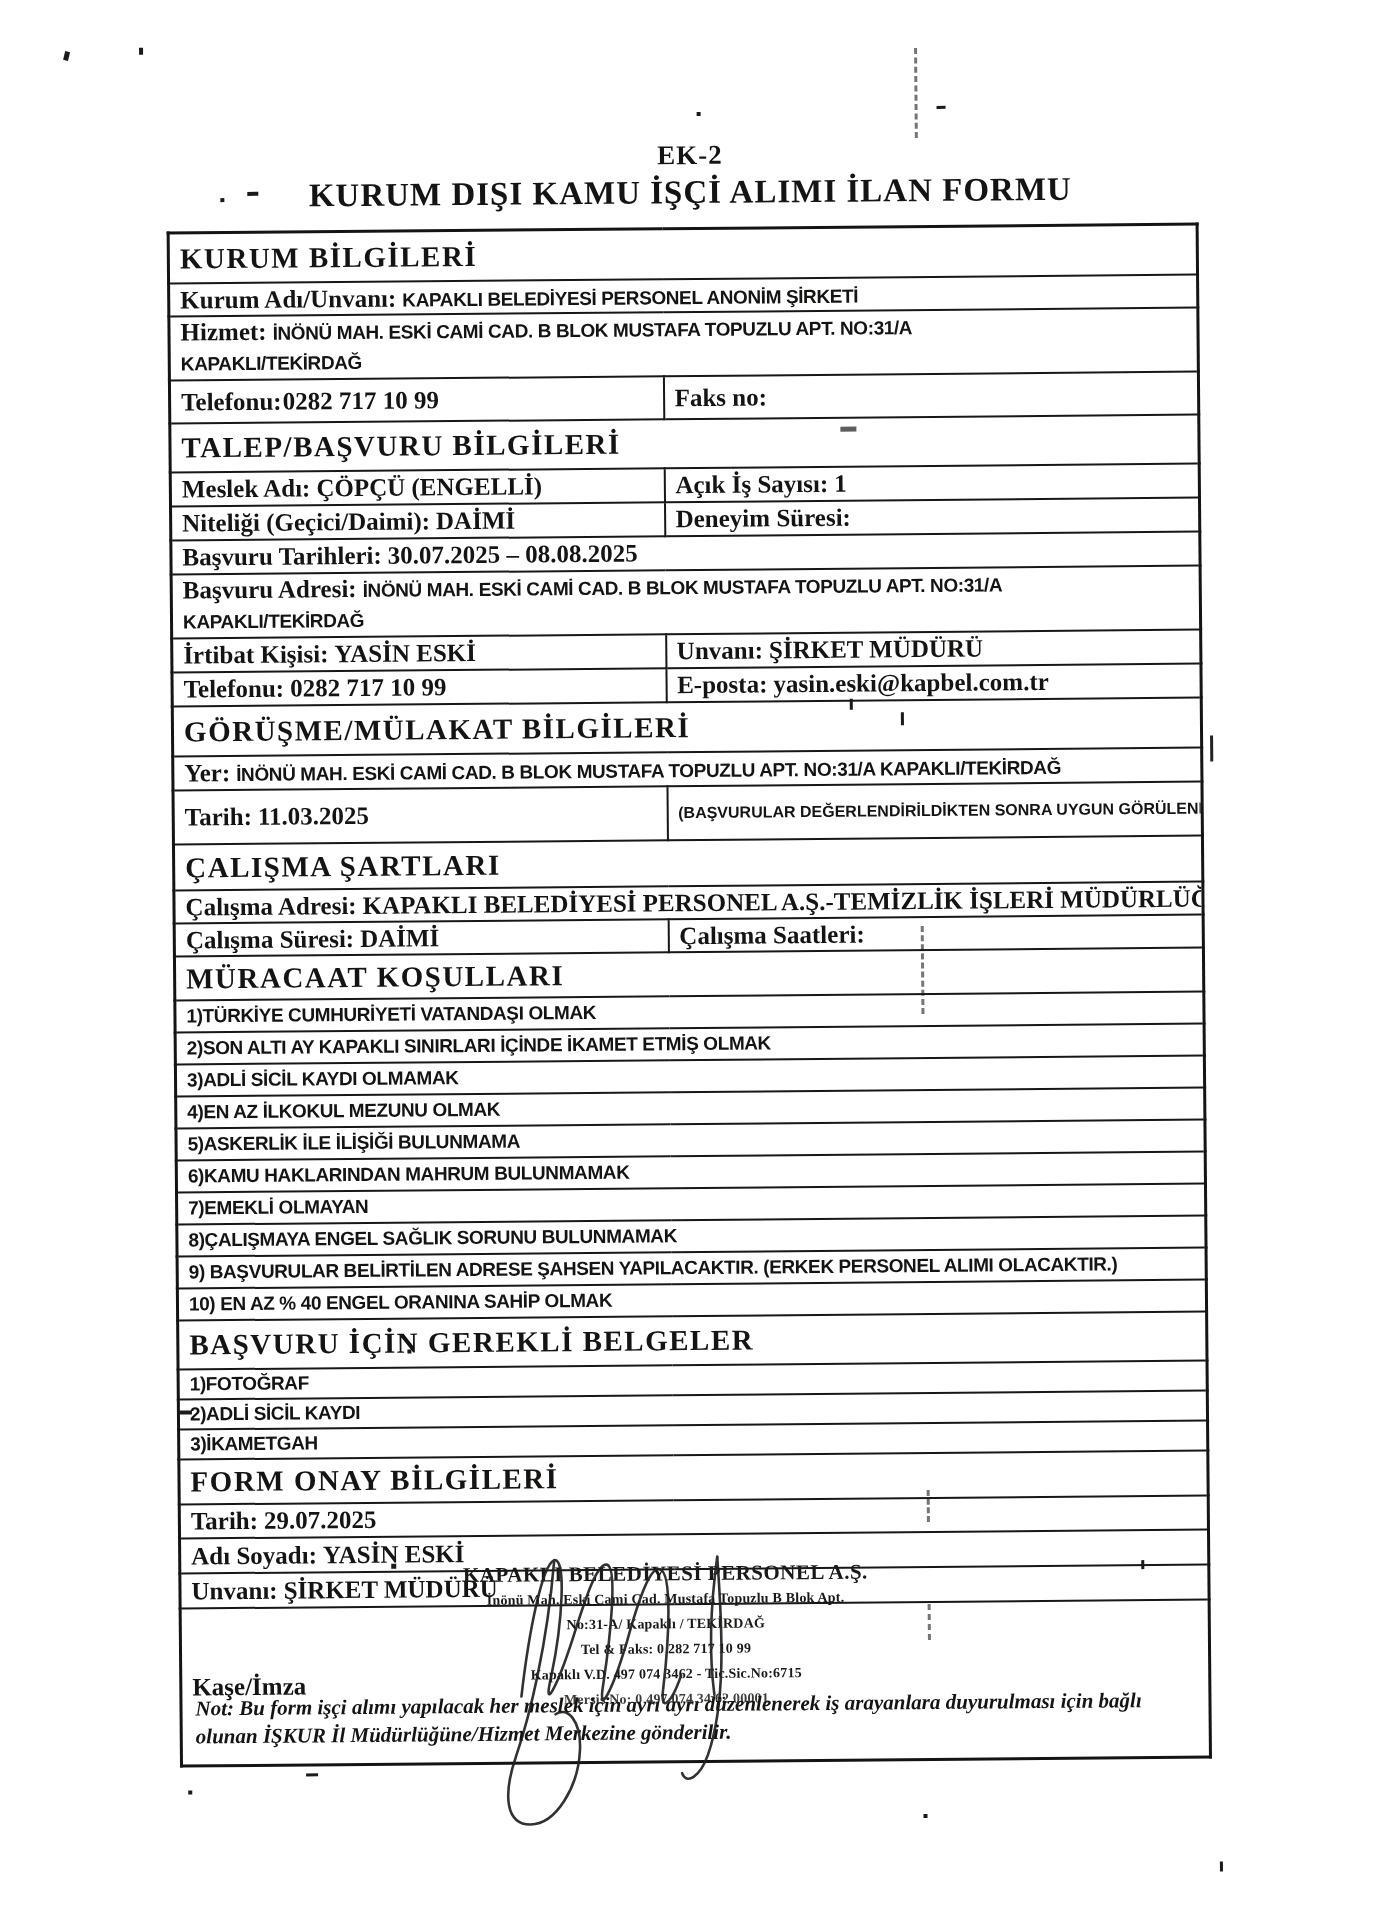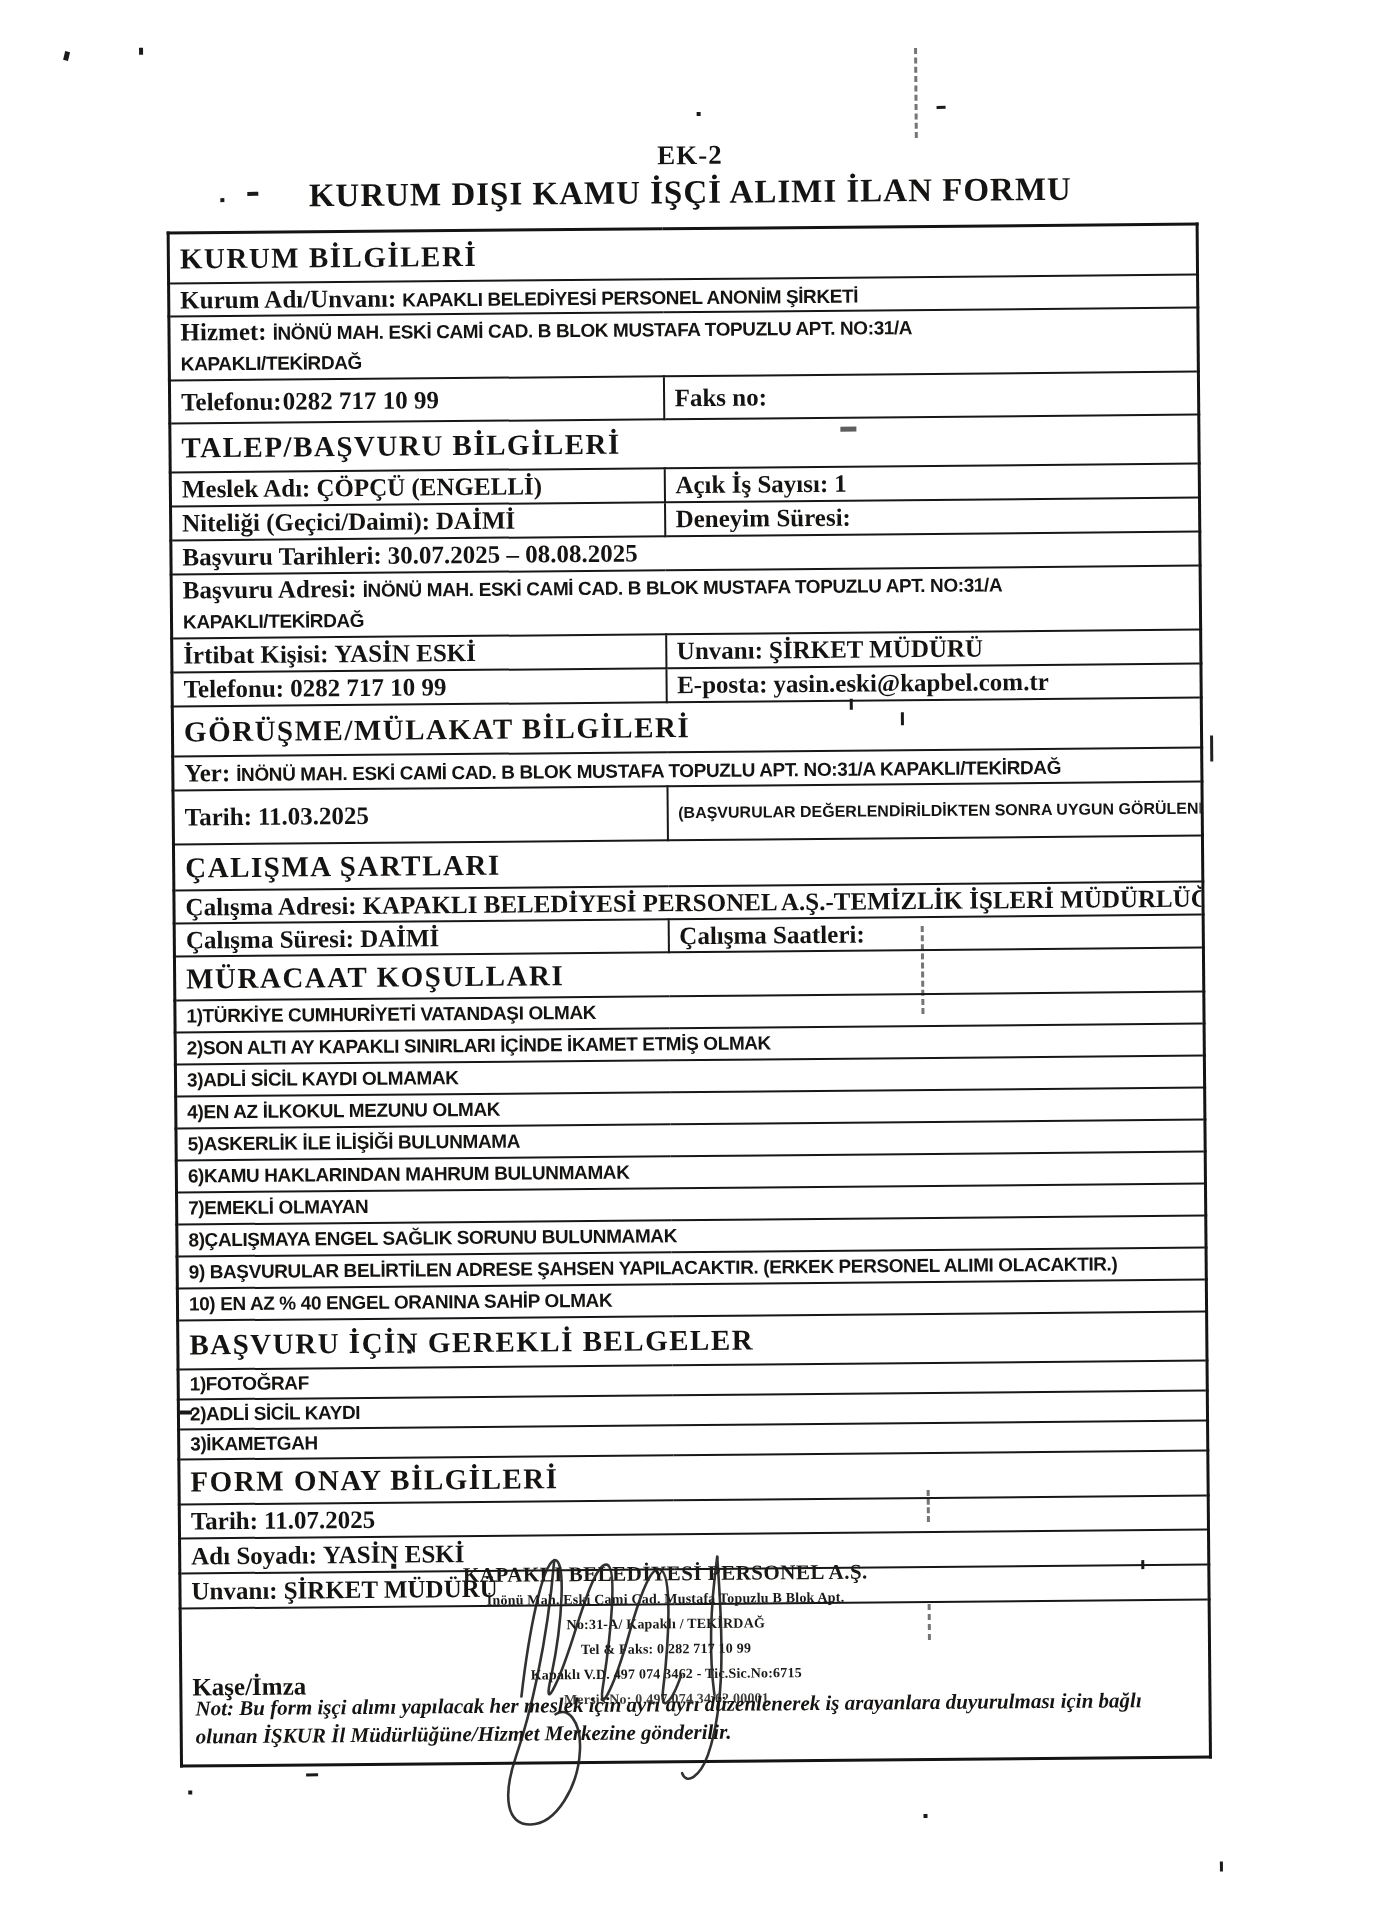--- a/index.html
+++ b/index.html
@@ -210,21 +210,21 @@
           </tr>
       <tr>
             <td colspan="2" style="height:28px;" class="item">3)İKAMETGAH</td>
           </tr>
 
       <tr>
             <td class="sec" colspan="2" style="height:43px;">FORM ONAY BİLGİLERİ</td>
           </tr>
       <tr>
             <td colspan="2" style="height:32px;">
-        <span class="lbl">Tarih:</span><span class="v-serif">11.07.2025</span>
+        <span class="lbl">Tarih:</span><span class="v-serif">29.07.2025</span>
       </td>
           </tr>
       <tr>
             <td colspan="2" style="height:33px;">
         <span class="lbl">Adı Soyadı:</span><span class="v-serif">YASİN ESKİ</span>
       </td>
           </tr>
       <tr>
             <td colspan="2" style="height:33px;">
         <span class="lbl">Unvanı:</span><span class="v-serif">ŞİRKET MÜDÜRÜ</span>

